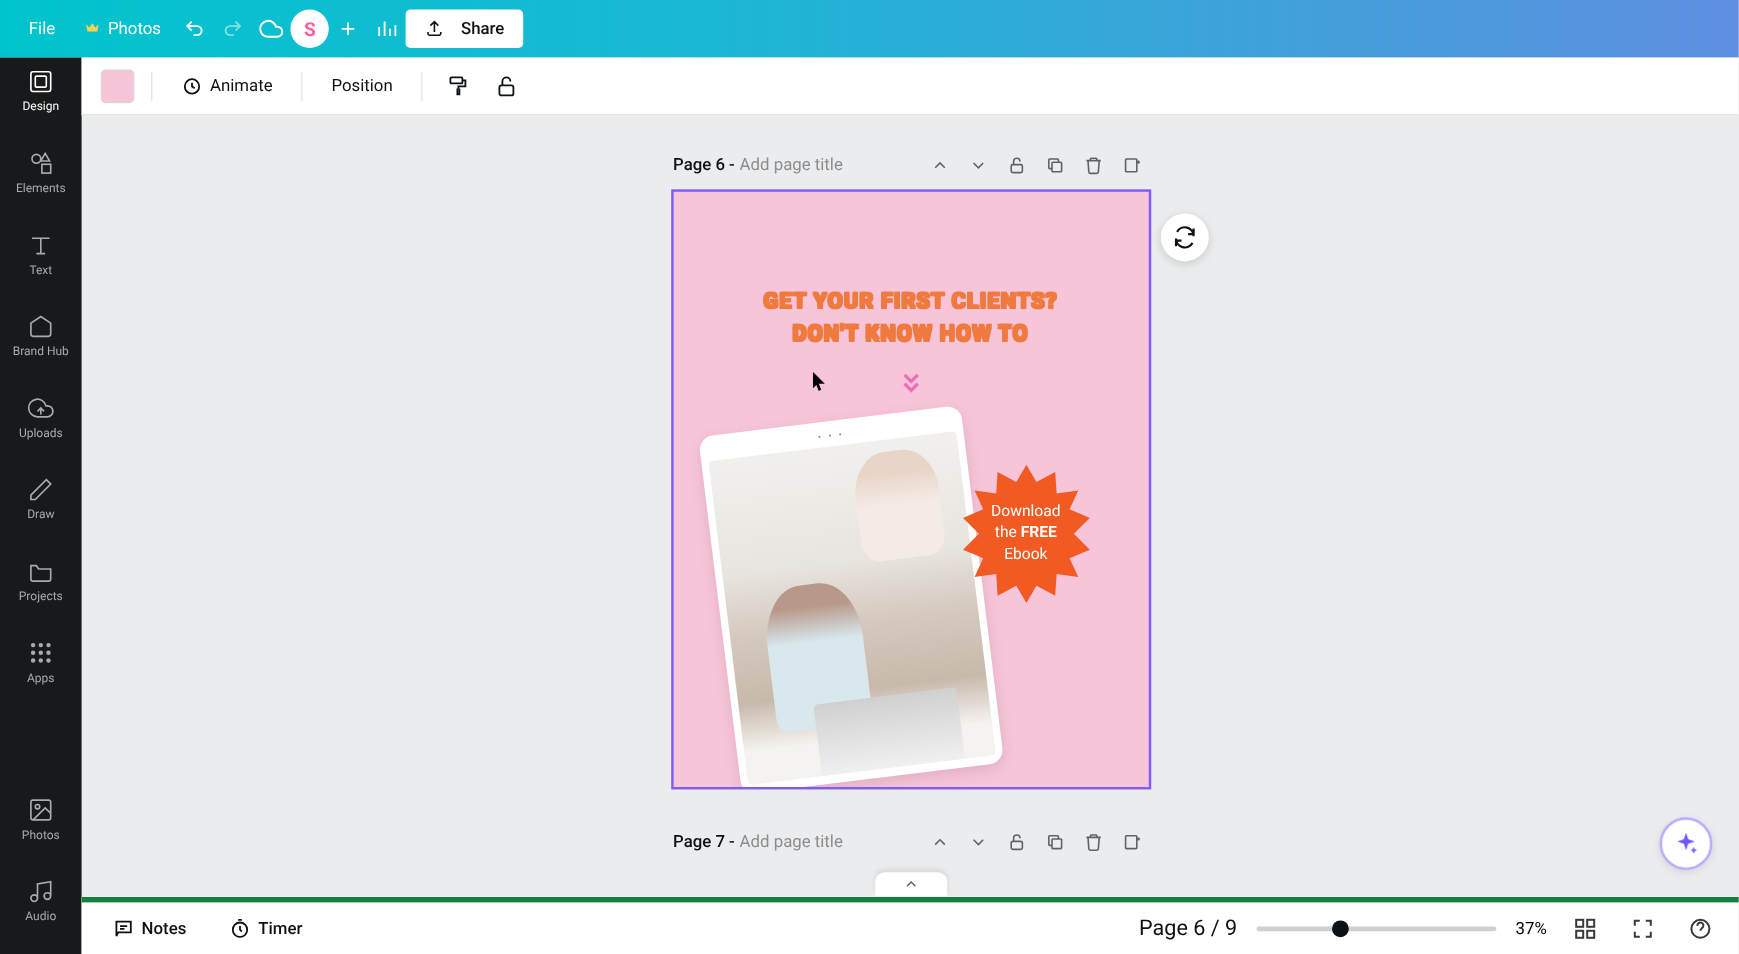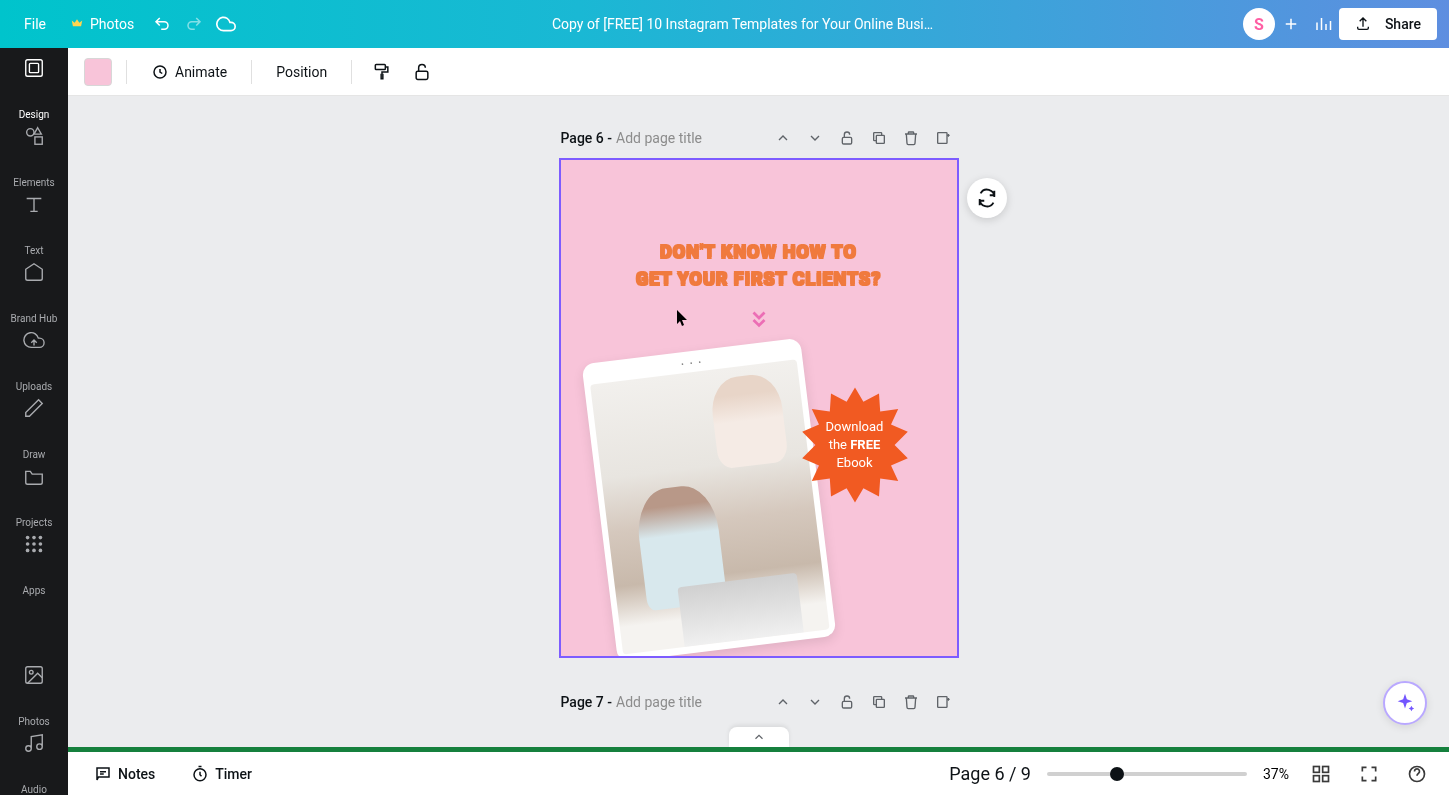--- a/index.html
+++ b/index.html
@@ -8,21 +8,21 @@
 
 .hdr{height:48px;background:linear-gradient(90deg,#00c4cc 0%,#1ab8d4 40%,#5e8ee0 100%);display:flex;align-items:center;padding:0 12px;color:#fff}
 .hdr-btn{padding:6px 12px;background:transparent;border:none;color:#fff;font-size:14px;cursor:pointer;border-radius:4px;display:flex;align-items:center;gap:6px}
 .hdr-icon{width:32px;height:32px;display:flex;align-items:center;justify-content:center;cursor:pointer;border-radius:4px}
 .hdr-title{flex:1;text-align:center;font-size:14px;color:#fff;white-space:nowrap;overflow:hidden;text-overflow:ellipsis;padding:0 20px}
 .avatar{width:32px;height:32px;border-radius:50%;background:#fff;display:flex;align-items:center;justify-content:center;color:#ff5ea3;font-weight:700;font-size:16px}
 .share-btn{background:#fff;color:#0d1216;padding:8px 16px;border-radius:4px;border:none;font-size:14px;font-weight:500;display:flex;align-items:center;gap:14px;cursor:pointer}
 
 
 .side{position:absolute;left:0;top:48px;bottom:0;width:68px;background:#18191b;display:flex;flex-direction:column;align-items:center;padding-top:8px;gap:4px}
-.side-item{width:68px;height:64px;display:flex;flex-direction:column;align-items:center;justify-content:space-between;gap:4px;cursor:pointer;color:#a9abaf}
+.side-item{width:68px;height:64px;display:flex;flex-direction:column;align-items:center;justify-content:flex-start;gap:4px;cursor:pointer;color:#a9abaf}
 .side-item.active{color:#fff}
 .side-icon{width:24px;height:24px;display:flex;align-items:center;justify-content:center}
 .side-label{font-size:10px}
 .side-gap{flex:1}
 
 
 .tool{position:absolute;left:68px;top:48px;right:0;height:48px;background:#fff;border-bottom:1px solid #e5e5e5;display:flex;align-items:center;padding:16px 16px;gap:8px}
 .swatch{width:28px;height:28px;border-radius:4px;border:1px solid #d7d7d7;background:#f8c4d9;cursor:pointer}
 .tool-sep{width:1px;height:24px;background:#e0e0e0;margin:0 6px}
 .tool-btn{background:transparent;border:none;font-size:14px;color:#0d1216;padding:6px 10px;cursor:pointer;border-radius:4px;display:flex;align-items:center;gap:6px}
@@ -91,21 +91,20 @@
   <div class="hdr-icon" style="opacity:.5">
     <svg width="18" height="18" viewBox="0 0 24 24" fill="none" stroke="#fff" stroke-width="2">
         <path d="M15 14l5-5-5-5M20 9H9a5 5 0 00-5 5v0a5 5 0 005 5h4"></path>
       </svg>
   </div>
   <div class="hdr-icon">
     <svg width="20" height="20" viewBox="0 0 24 24" fill="none" stroke="#fff" stroke-width="2">
         <path d="M18 10h-1.26A8 8 0 109 20h9a5 5 0 000-10z"></path>
       </svg>
   </div>
-  <div class="hdr-title">Copy of [FREE] 10 Instagram Templates for Your Online Busi…</div>
   <div class="avatar">S</div>
   <div class="hdr-icon">
     <svg width="18" height="18" viewBox="0 0 24 24" fill="none" stroke="#fff" stroke-width="2">
         <path d="M12 5v14M5 12h14"></path>
       </svg>
   </div>
   <div class="hdr-icon">
     <svg width="18" height="18" viewBox="0 0 24 24" fill="none" stroke="#fff" stroke-width="2">
         <path d="M4 20V10M10 20V4M16 20v-8M22 20V8"></path>
       </svg>
@@ -278,22 +277,22 @@
         <svg width="16" height="16" viewBox="0 0 24 24" fill="none" stroke="currentColor" stroke-width="2">
           <rect x="4" y="4" width="14" height="16" rx="1"></rect>
           <path d="M18 8h4M20 6v4"></path>
         </svg>
       </div>
   </div>
 
   <div class="page-wrap">
     <div class="page">
       <div class="headline">
+        <div>GET YOUR FIRST CLIENTS?</div>
         <div>DON'T KNOW HOW TO</div>
-        <div>GET YOUR FIRST CLIENTS?</div>
       </div>
       <div class="chev">
         <svg width="22" height="22" viewBox="0 0 24 24" fill="none" stroke="#ec6eb5" stroke-width="3">
             <path d="M6 5l6 6 6-6M6 13l6 6 6-6"></path>
           </svg>
       </div>
       <div class="cursor">
         <svg width="12" height="16" viewBox="0 0 12 16" fill="#000">
             <path d="M0 0l0 14 3-3 2 5 2-1-2-5 5 0z"></path>
           </svg>

